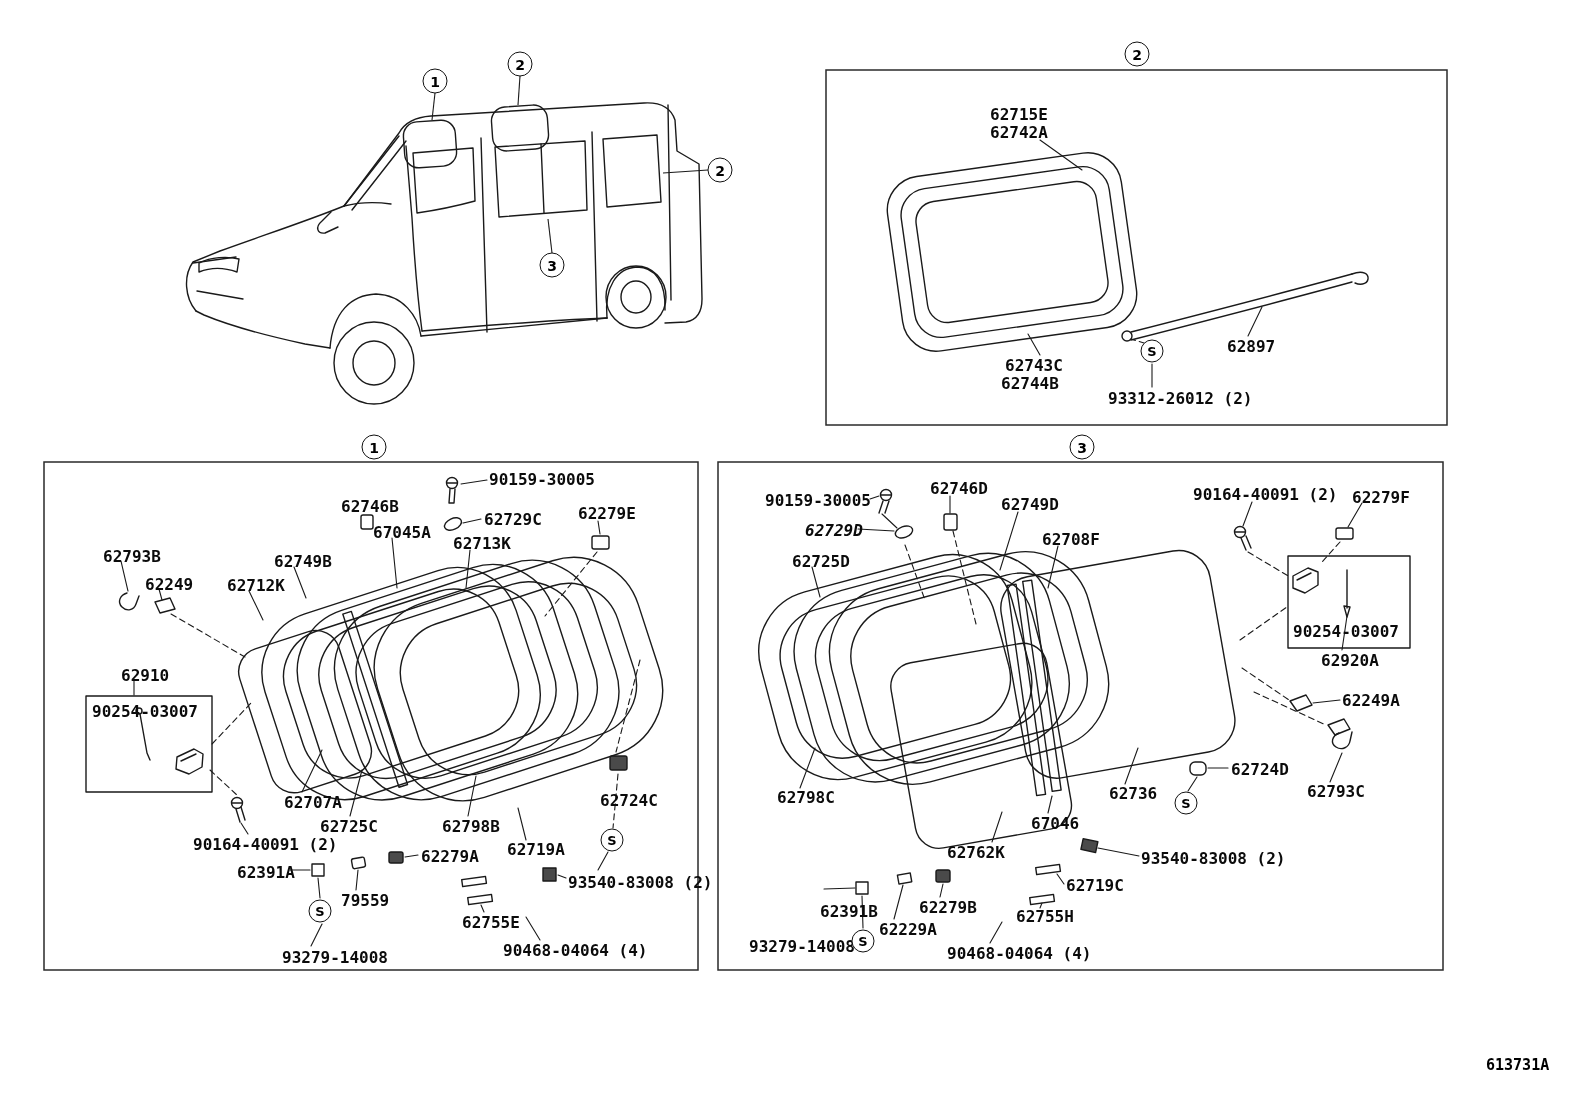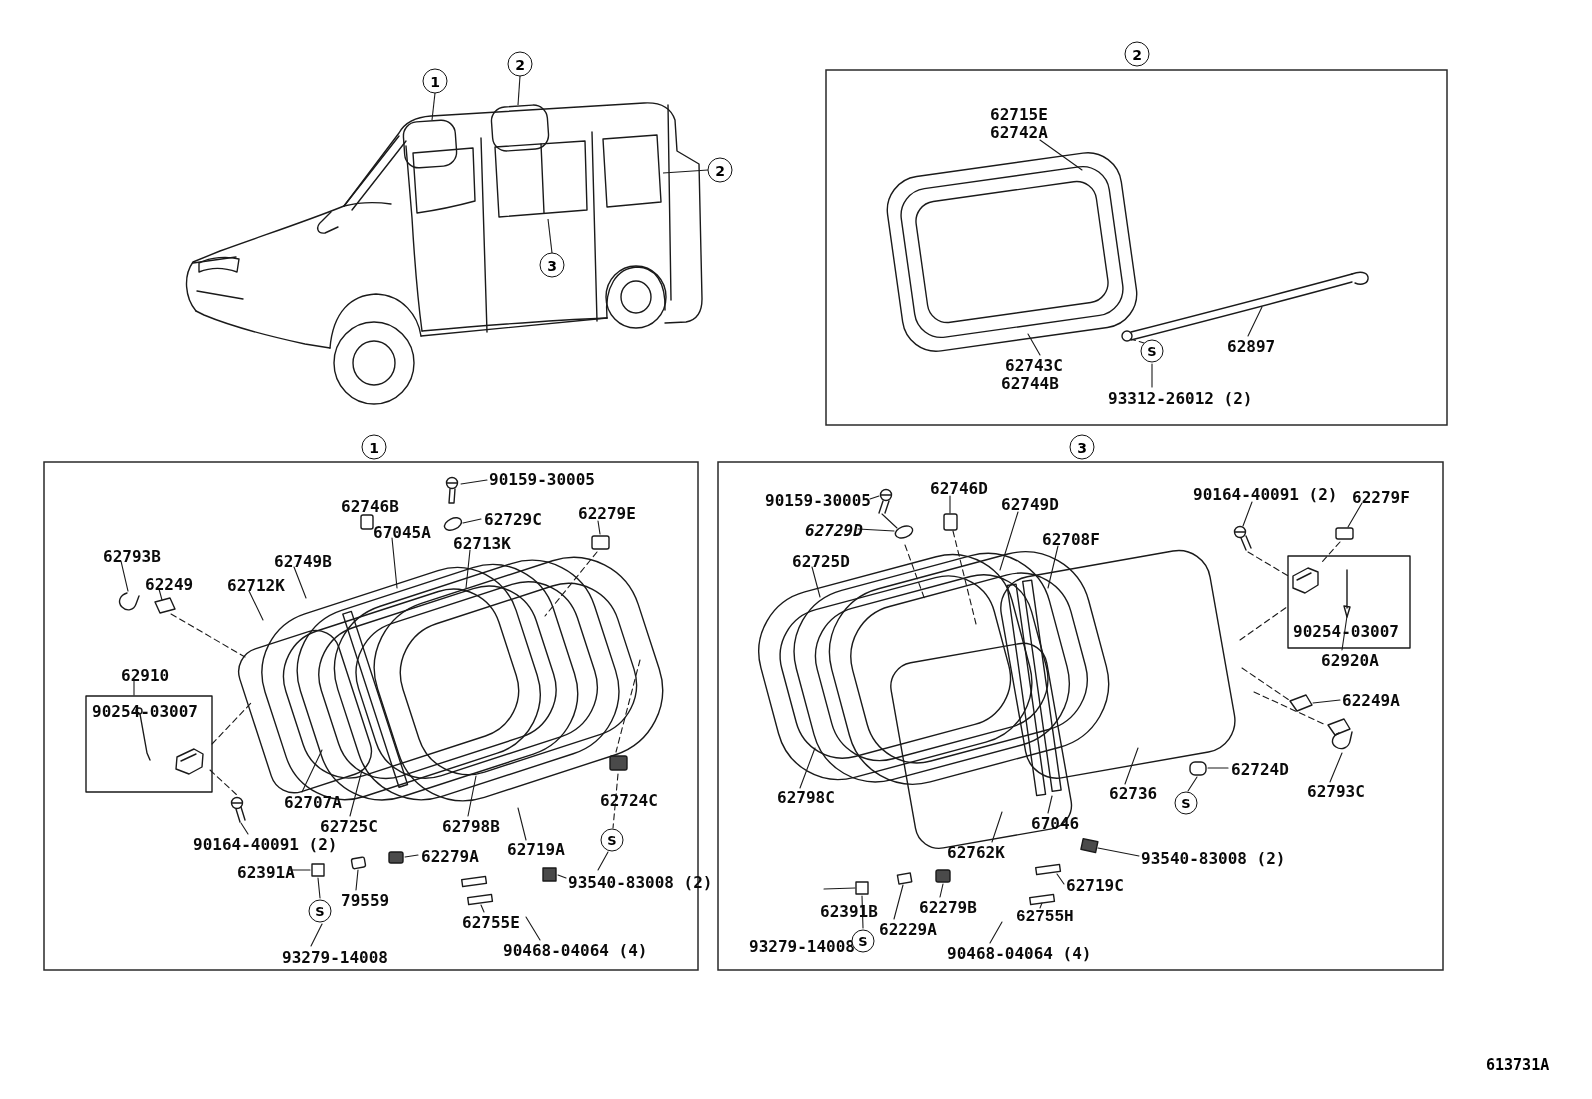--- a/index.html
+++ b/index.html
@@ -327,21 +327,21 @@
     <div class="part-label" style="left: 777px; top: 789px;">62798C</div>
     <div class="part-label" style="left: 1231px; top: 761px;">62724D</div>
     <div class="part-label" style="left: 1307px; top: 783px;">62793C</div>
     <div class="part-label" style="left: 1109px; top: 785px;">62736</div>
     <div class="part-label" style="left: 1031px; top: 815px;">67046</div>
     <div class="part-label" style="left: 928px; top: 844px; margin-left: 19px;">62762K</div>
     <div class="part-label" style="left: 1141px; top: 850px;">93540-83008 (2)</div>
     <div class="part-label" style="left: 820px; top: 884px; margin-top: 19px;">62391B</div>
     <div class="part-label" style="left: 879px; top: 921px;">62229A</div>
     <div class="part-label" style="left: 919px; top: 899px;">62279B</div>
-    <div class="part-label" style="left: 1016px; top: 908px; font-family: Liberation Mono, monospace;">62755H</div>
+    <div class="part-label" style="left: 1016px; top: 908px;">62755H</div>
     <div class="part-label" style="left: 1066px; top: 877px;">62719C</div>
     <div class="part-label" style="left: 749px; top: 938px;">93279-14008</div>
     <div class="part-label" style="left: 947px; top: 945px;">90468-04064 (4)</div>
     <div class="callout" style="left: 435px; top: 81px;">1</div>
     <div class="callout" style="left: 520px; top: 64px;">2</div>
     <div class="callout" style="left: 720px; top: 170px;">2</div>
     <div class="callout" style="left: 552px; top: 265px;">3</div>
     <div class="callout" style="left: 374px; top: 447px;">1</div>
     <div class="callout" style="left: 1137px; top: 54px;">2</div>
     <div class="callout" style="left: 1082px; top: 447px;">3</div>

